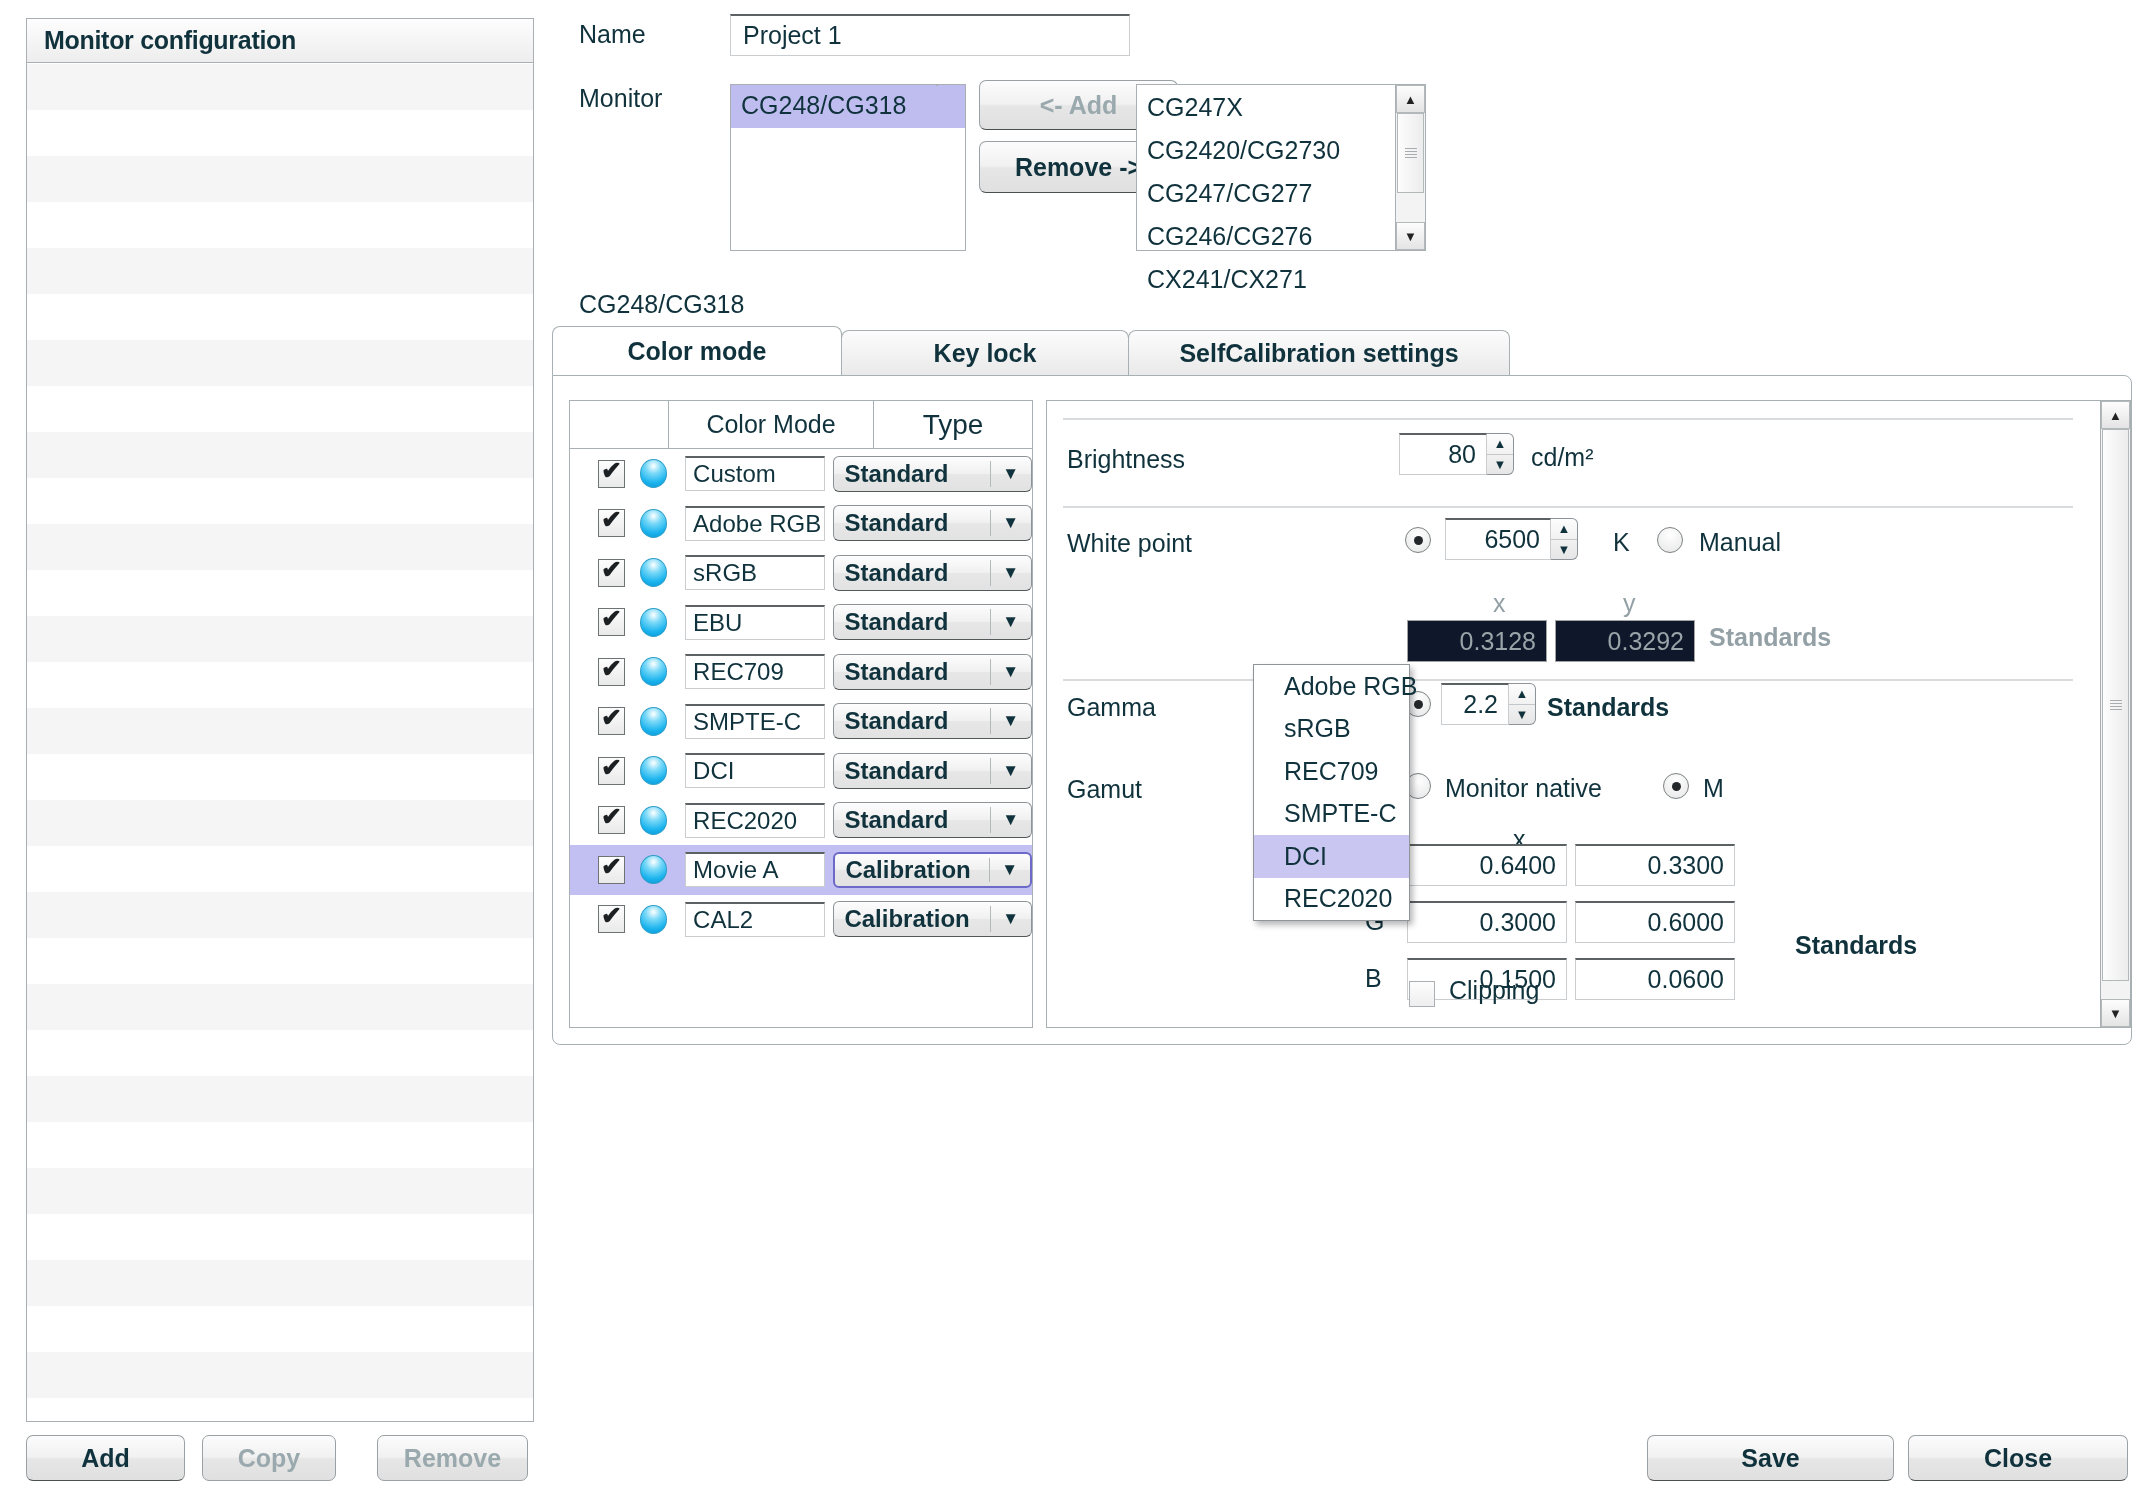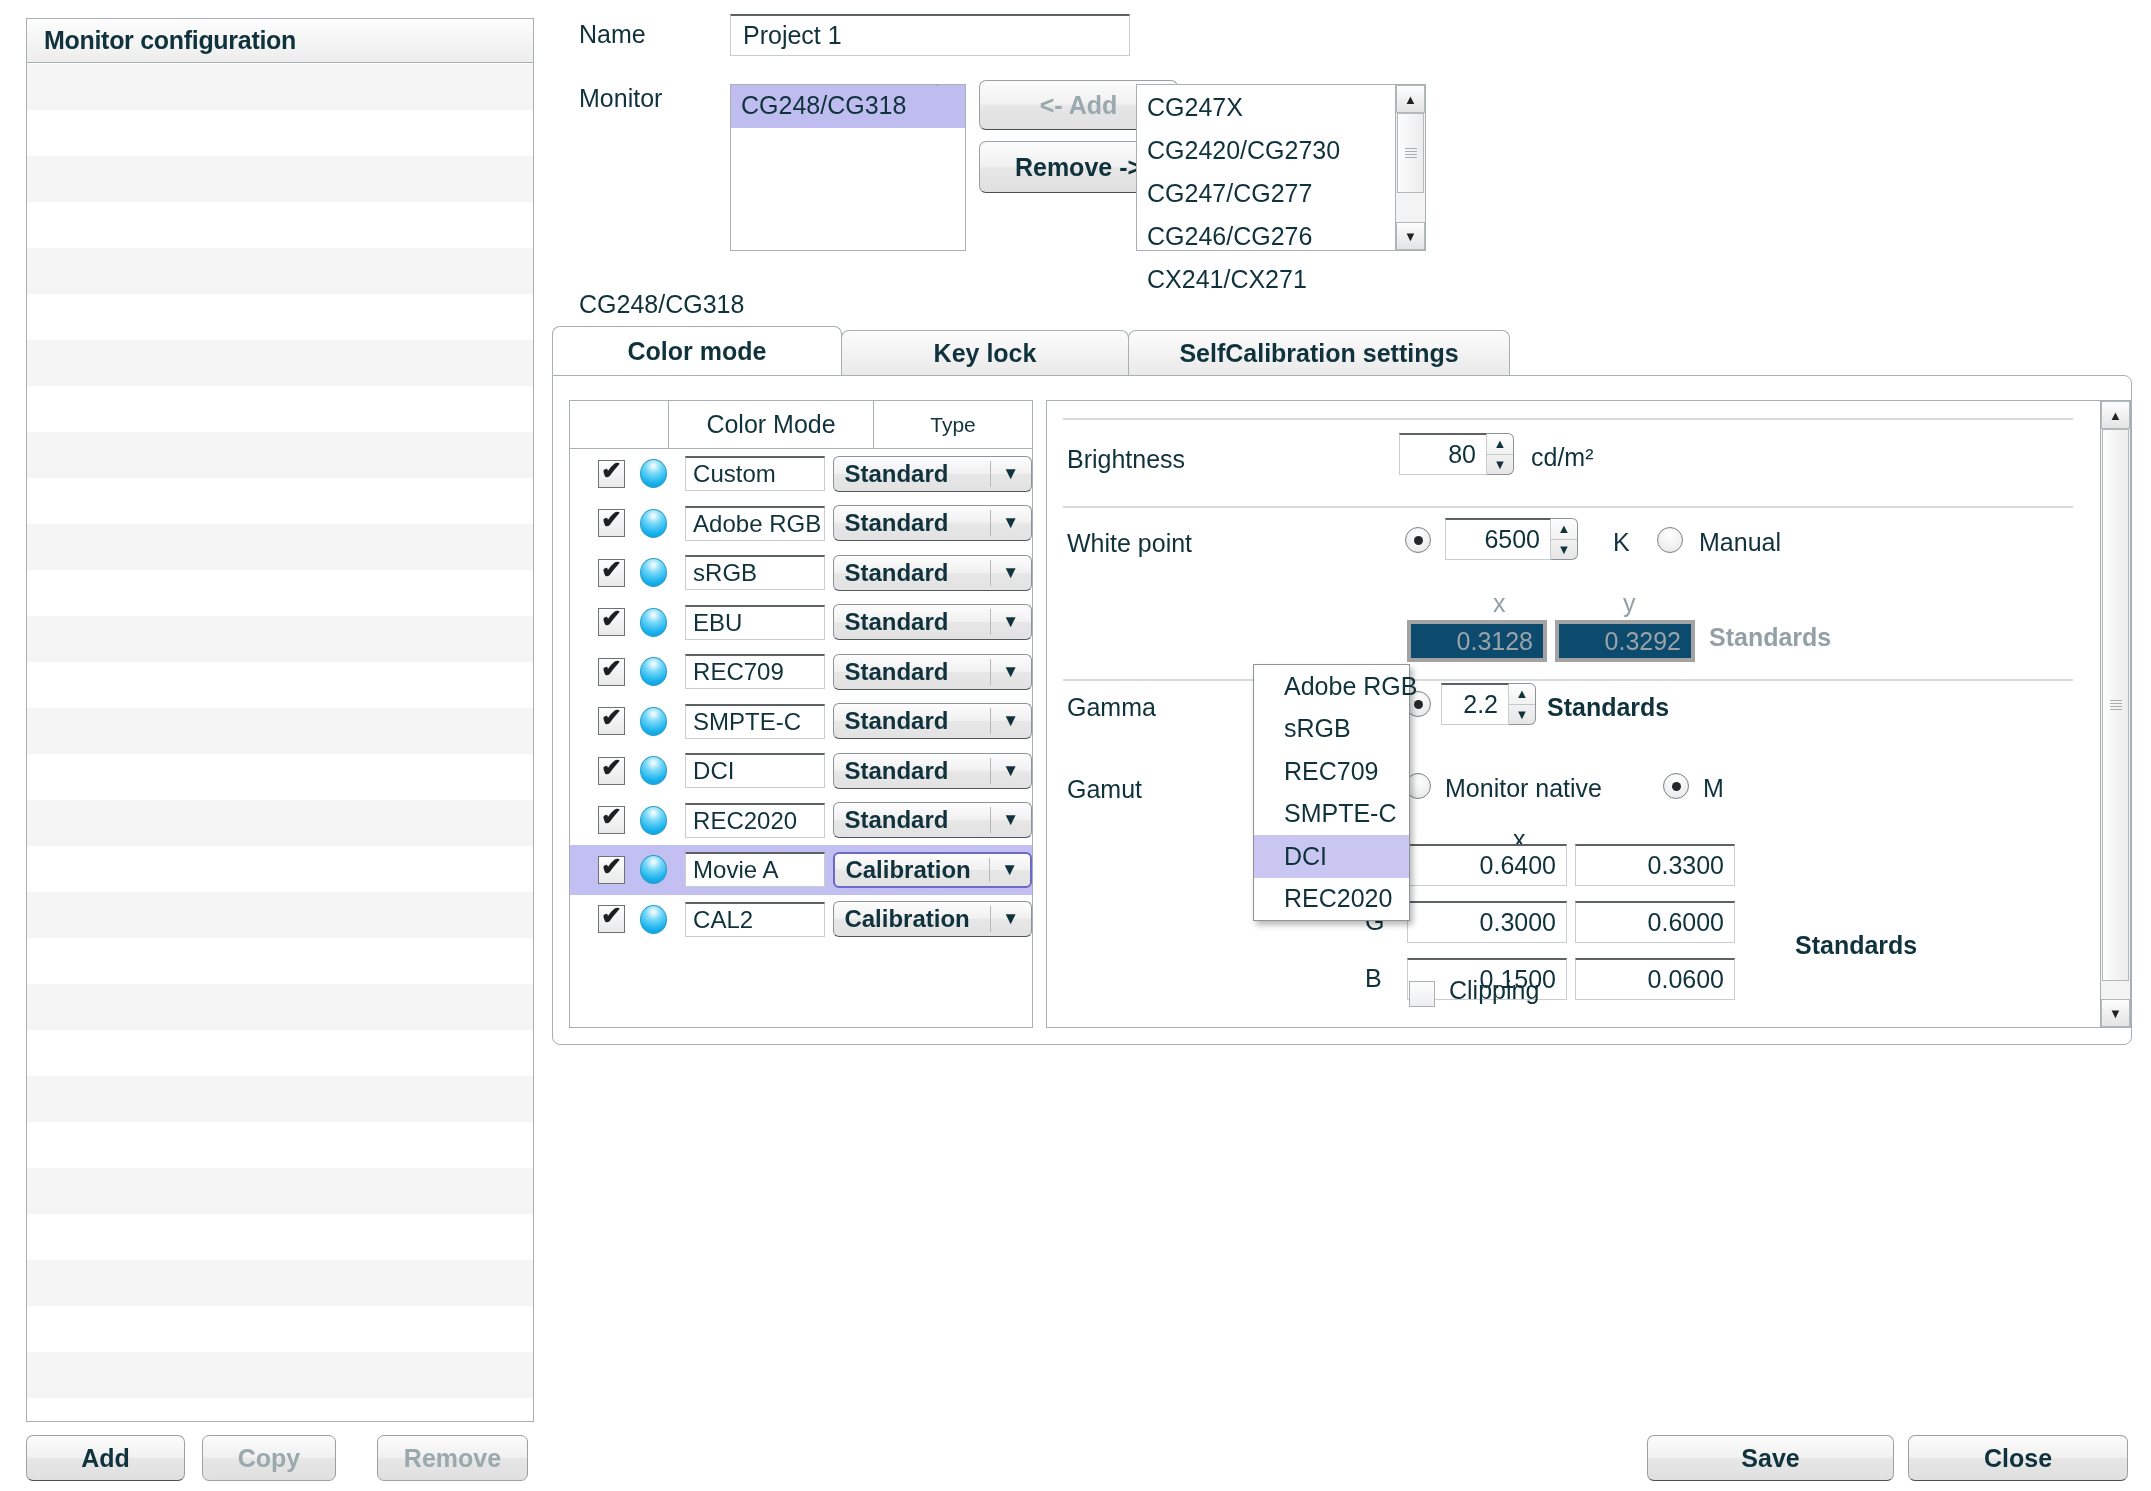--- a/index.html
+++ b/index.html
@@ -134,21 +134,21 @@
   
   .cmtable {
     position: absolute;
     border: 1px solid #a8b0b3;
     background: #ffffff;
   }
   .cm-head { display: flex; height: 48px; border-bottom: 1px solid #a8b0b3; }
   .cm-head .c0 { width: 99px; border-right: 1px solid #a8b0b3; }
   .cm-head .c1 { width: 205px; border-right: 1px solid #a8b0b3;
     display:flex;align-items:center;justify-content:center; font-size:25px; }
-  .cm-head .c2 { flex:1; display:flex;align-items:center;justify-content:center; font-size:21px; }
+  .cm-head .c2 { flex:1; display:flex;align-items:center;justify-content:center; font-size:28px; }
   .cm-row { display:flex; align-items:center; height: 49.5px; padding-left: 0; }
   .cm-row.sel { background: #c2bff2; }
   .cm-cb {
     width: 28px; height: 28px; margin-left: 28px;
     background: linear-gradient(to bottom,#fdfdfd,#e9e9e9);
     border: 1px solid #6e7376;
     position: relative;
   }
   .cm-cb:after {
     content: "✔"; position: absolute; left: 2px; top: -5px;
@@ -218,21 +218,21 @@
     background: radial-gradient(circle at 50% 30%, #ffffff, #e6e6e6);
     border: 1px solid #7c8184;
   }
   .radio.on:after {
     content:""; position:absolute; left:8px; top:8px; width:9px; height:9px;
     border-radius:50%; background:#24282b;
   }
 
   .ro-input {
     position:absolute; height:42px;
-    border:4px solid #a3a3a3; background:#0c4a6e;
+    border:1px solid #a3a3a3; background:#0f172a;
     display:flex;align-items:center;justify-content:flex-end;
     padding-right:10px; font-size:25px; color:#9aa3a8;
   }
   .rw-input {
     position:absolute; height:42px;
     border:1px solid #c9cdcf; border-top:2px solid #5c6164; background:#fff;
     display:flex;align-items:center;justify-content:flex-end;
     padding-right:10px; font-size:25px; color:#10323c;
   }
   .link {

